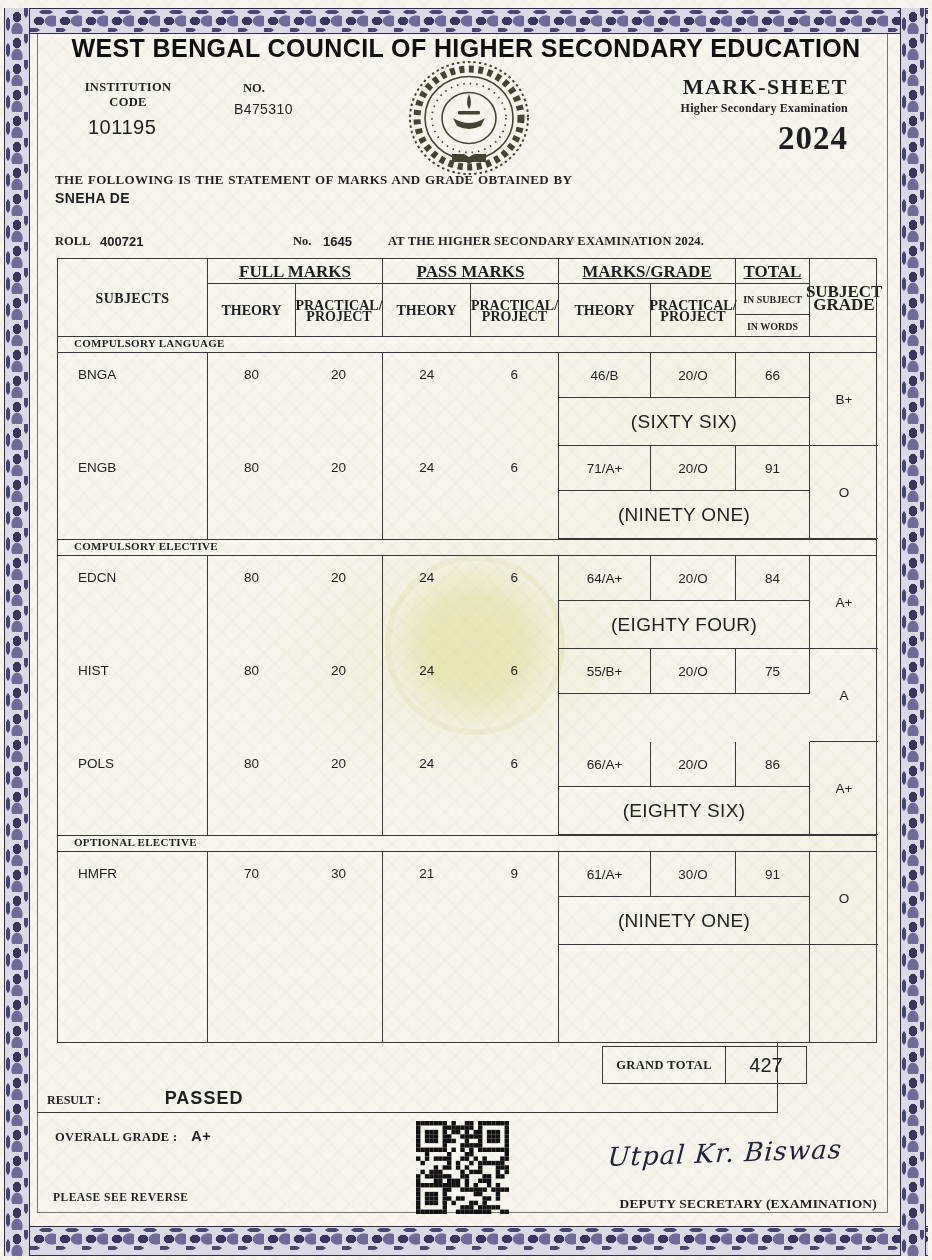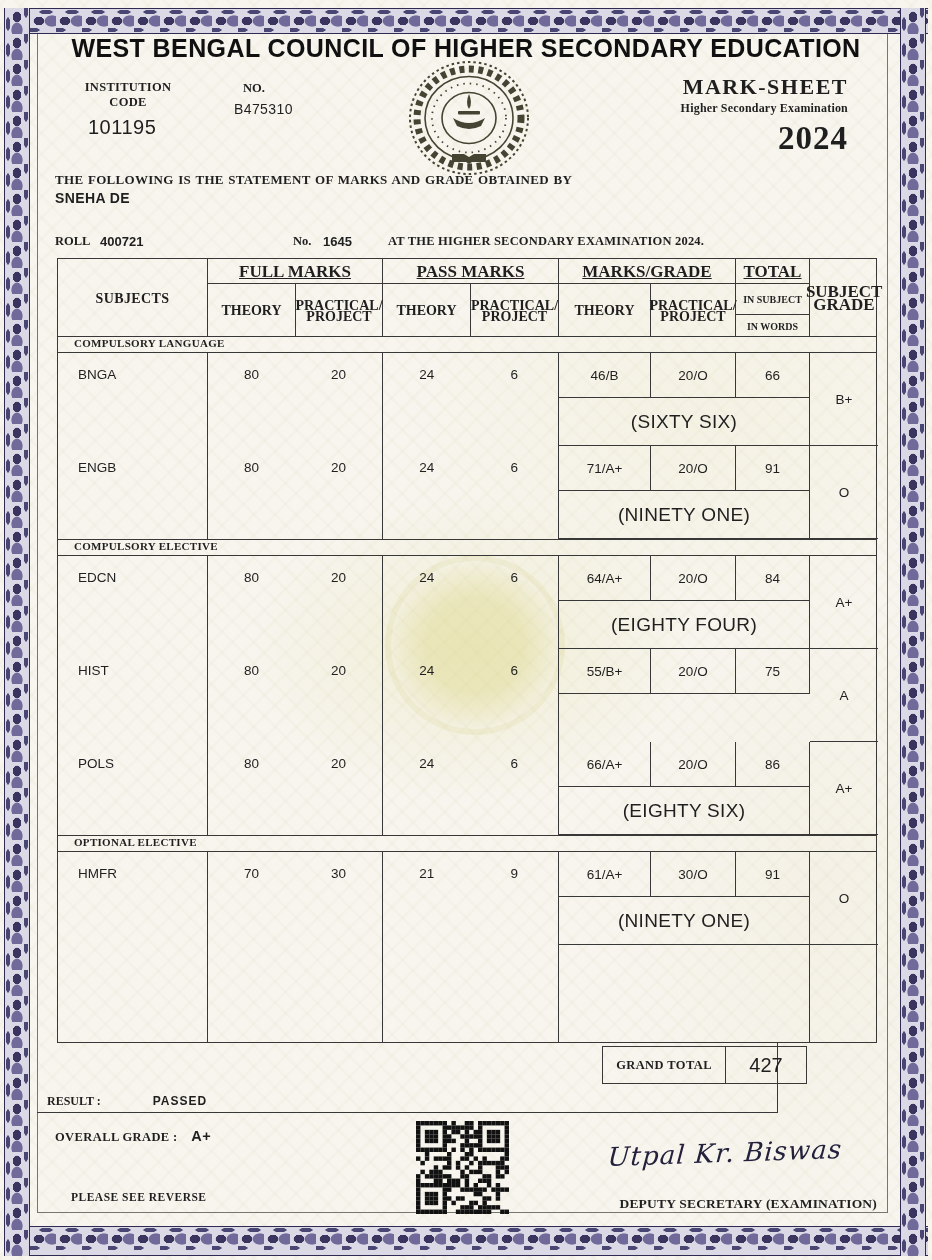--- a/index.html
+++ b/index.html
@@ -126,28 +126,28 @@
   .strip { left:37px; top:1043px; width:741px; height:70px;
     border-right:1.4px solid #383838; border-bottom:1.4px solid #383838; }
   .gt-box { position:absolute; left:565px; top:3px; width:205px; height:38px;
     border:1.4px solid #383838; display:flex; }
   .gt-label { width:123px; border-right:1.4px solid #383838; display:flex; align-items:center;
     justify-content:center; font-weight:bold; font-size:12.5px; letter-spacing:.4px; }
   .gt-value { flex:1; display:flex; align-items:center; justify-content:center;
     font-family:"Liberation Sans", sans-serif; font-size:20px; }
   .result-line { position:absolute; left:10px; bottom:3px; }
   .result-label { font-weight:bold; font-size:12px; }
-  .result-value { font-family:"Liberation Sans", sans-serif; font-weight:600; font-size:12px;
-    letter-spacing:1px; margin-left:4px;padding-left:44px; }
+  .result-value { font-family:"Liberation Sans", sans-serif; font-weight:600; font-size:18px;
+    letter-spacing:1px; margin-left:16px;padding-left:44px; }
 
   
   .overall { left:55px; top:1128px; font-weight:bold; font-size:12.5px; letter-spacing:.4px; }
   .overall .val { font-family:"Liberation Sans", sans-serif; font-weight:600; font-size:14.5px;
     margin-left:10px; letter-spacing:.5px; }
-  .reverse-note { left:71px; top:1191px; font-weight:bold; font-size:11.5px; letter-spacing:.5px; }
+  .reverse-note { left:53px; top:1191px; font-weight:bold; font-size:11.5px; letter-spacing:.5px; }
   .qr { left:415px; top:1121px; width:95px; height:93px; }
   .signature { left:585px; top:1138px; width:280px; text-align:center;
     font-family:"DejaVu Serif", serif; font-style:italic; font-size:26px; color:#23213c;
     transform:rotate(-2deg) skewX(-6deg); letter-spacing:1px; white-space:nowrap; }
   .signatory { left:560px; top:1196px; width:317px; text-align:right; font-weight:bold;
     font-size:13.5px; letter-spacing:.2px; }
 
   .watermark { left:385px; top:555px; width:180px; height:180px; border-radius:50%; z-index:0;
     background:radial-gradient(circle, rgba(214,208,110,.30) 0 40%, rgba(214,208,110,.12) 60%, transparent 72%);
     border:6px solid rgba(205,200,110,.14); }

